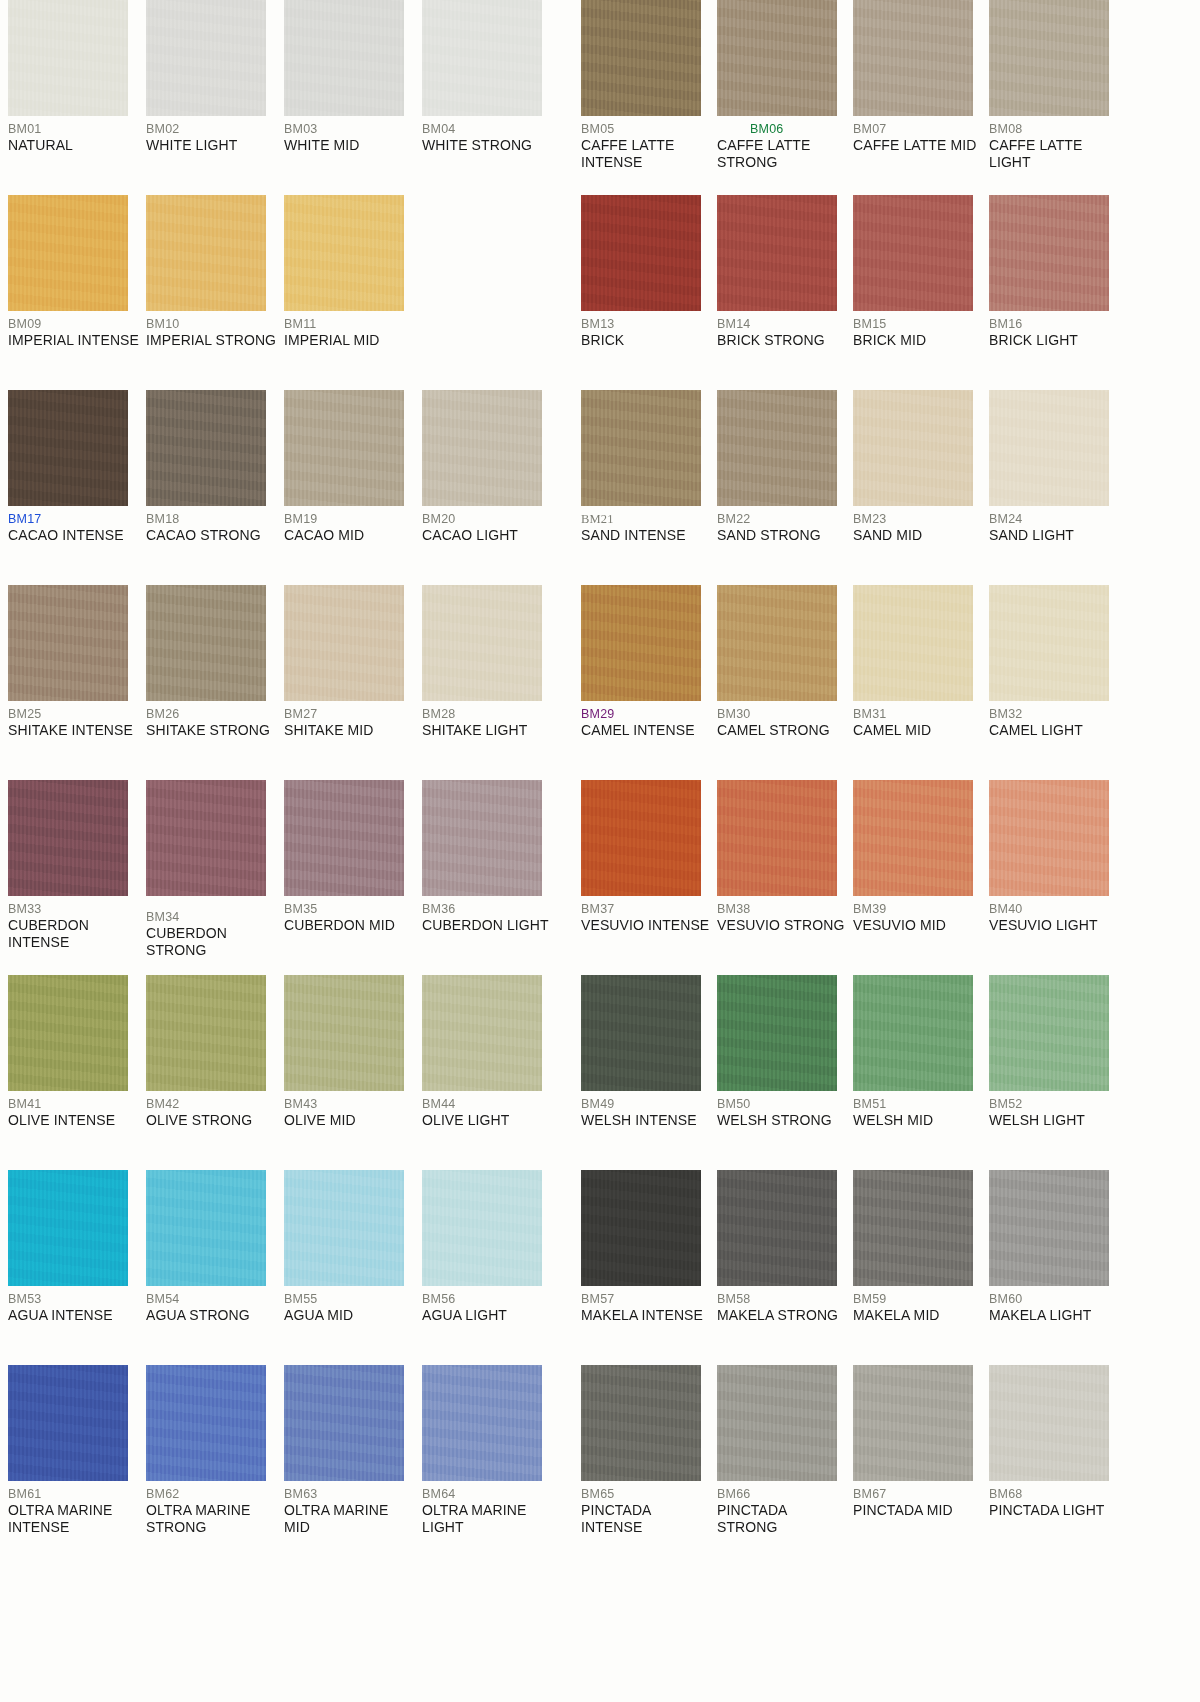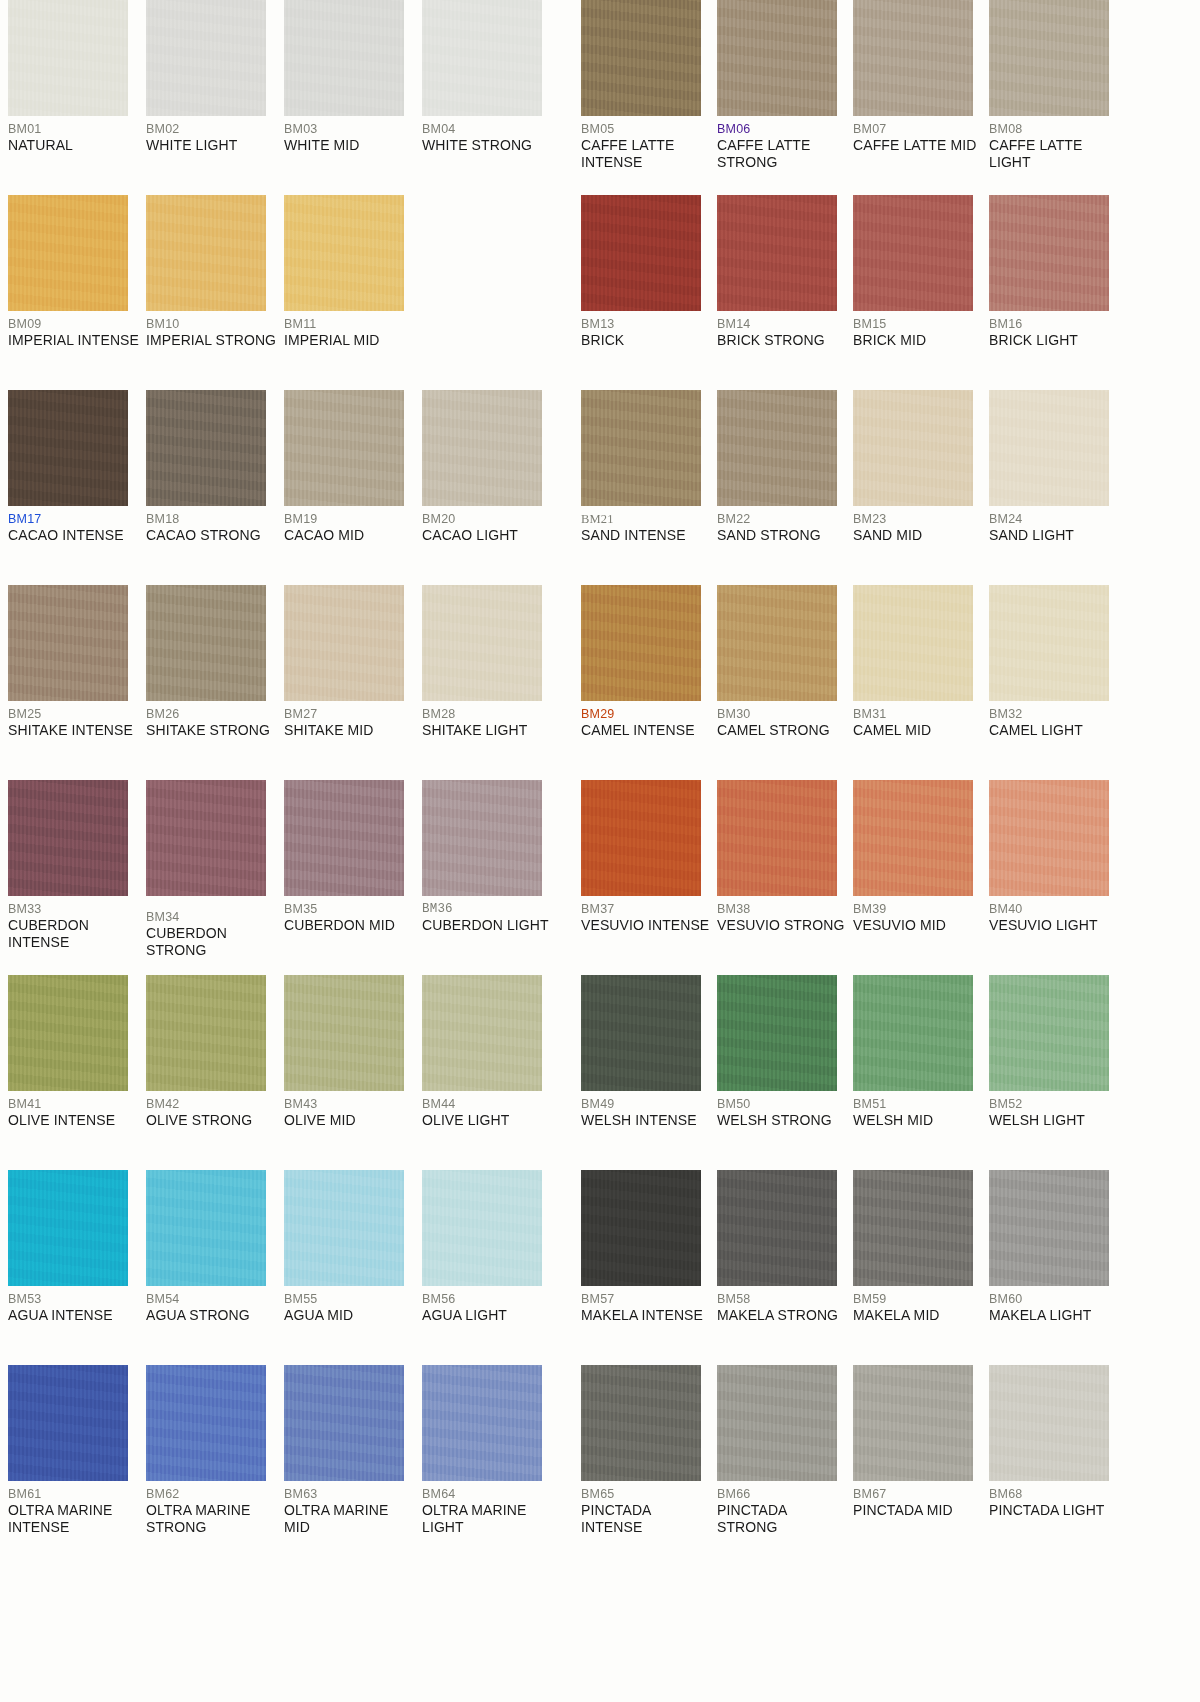--- a/index.html
+++ b/index.html
@@ -133,21 +133,21 @@
           <div class="caption">
             <div class="code" style="color: rgb(126, 127, 118);">BM05</div>
             <div class="name" style="color: rgb(27, 27, 27);">CAFFE LATTE INTENSE</div>
           </div>
         </div>
         <div class="cell">
           <div class="swatch" style="background: rgb(162, 145, 122);">
             <div class="tex"></div>
           </div>
           <div class="caption">
-            <div class="code" style="color: #4c1d95;">BM06</div>
+            <div class="code" style="color: #15803d; margin-left: 33px;">BM06</div>
             <div class="name" style="color: rgb(27, 27, 27);">CAFFE LATTE STRONG</div>
           </div>
         </div>
         <div class="cell">
           <div class="swatch" style="background: rgb(176, 163, 145);">
             <div class="tex"></div>
           </div>
           <div class="caption">
             <div class="code" style="color: rgb(126, 127, 118);">BM07</div>
             <div class="name" style="color: rgb(27, 27, 27);">CAFFE LATTE MID</div>
@@ -352,21 +352,21 @@
           </div>
         </div>
       </div>
       <div class="group-gap"></div>
       <div class="group group-right">
         <div class="cell">
           <div class="swatch" style="background: rgb(181, 132, 69);">
             <div class="tex"></div>
           </div>
           <div class="caption">
-            <div class="code" style="color: #c2410c;">BM29</div>
+            <div class="code" style="color: #701a75;">BM29</div>
             <div class="name" style="color: rgb(27, 27, 27);">CAMEL INTENSE</div>
           </div>
         </div>
         <div class="cell">
           <div class="swatch" style="background: rgb(188, 154, 100);">
             <div class="tex"></div>
           </div>
           <div class="caption">
             <div class="code" style="color: rgb(126, 127, 118);">BM30</div>
             <div class="name" style="color: rgb(27, 27, 27);">CAMEL STRONG</div>
@@ -419,21 +419,21 @@
           <div class="caption">
             <div class="code" style="color: rgb(126, 127, 118);">BM35</div>
             <div class="name" style="color: rgb(27, 27, 27);">CUBERDON MID</div>
           </div>
         </div>
         <div class="cell">
           <div class="swatch" style="background: rgb(171, 152, 154);">
             <div class="tex"></div>
           </div>
           <div class="caption">
-            <div class="code" style="color: rgb(126, 127, 118); font-family: Liberation Mono, monospace;">BM36</div>
+            <div class="code" style="color: rgb(126, 127, 118);">BM36</div>
             <div class="name" style="color: rgb(27, 27, 27);">CUBERDON LIGHT</div>
           </div>
         </div>
       </div>
       <div class="group-gap"></div>
       <div class="group group-right">
         <div class="cell">
           <div class="swatch" style="background: rgb(192, 84, 40);">
             <div class="tex"></div>
           </div>

